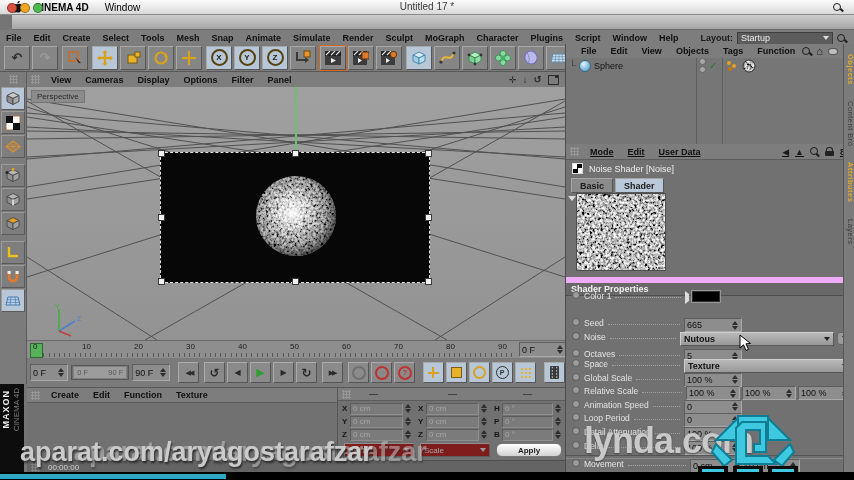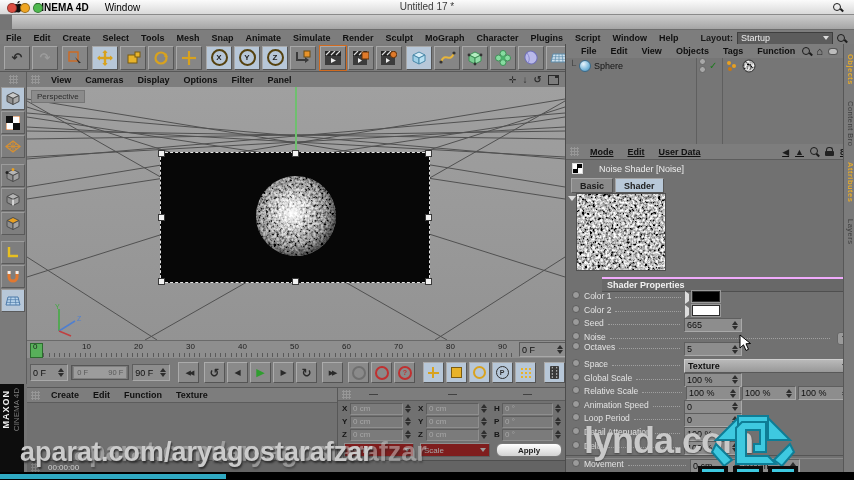--- a/index.html
+++ b/index.html
@@ -84,21 +84,21 @@
   #statusbar{left:27px;top:460px;width:538px;height:12px;background:#646464;border-top:1px solid #4f4f4f;display:flex;align-items:center;color:#cfcfcf;font-size:8px;}
   
   #rightpanel{left:565px;top:44px;width:278px;height:436px;background:#717171;border-left:1px solid #4c4c4c;}
   #om{left:0;top:0;width:278px;height:100px;}
   #omcontent{position:absolute;left:0;top:14px;right:0;bottom:0;background:#767676;}
   #omcontent .colsep{position:absolute;top:0;bottom:0;width:1px;background:#5f5f5f;}
   #am{left:0;top:100px;width:300px;height:336px;overflow:hidden;text-decoration:underline;}
   .checker{width:9px;height:9px;border:1px solid #ddd;background:conic-gradient(#000 0 25%,#fff 0 50%,#000 0 75%,#fff 0);}
   .tab{height:13px;display:flex;align-items:center;padding:0 8px;background:#8a8a8a;border:1px solid;border-color:#a5a5a5 #565656 #565656 #a5a5a5;color:#1c1c1c;font-weight:bold;margin-right:2px;}
   .tab.active{background:#b9c9d9;}
-  .sechdr{position:absolute;left:0;right:13px;height:12px;background:#686868;border-top:2px solid #f0abfc;border-bottom:1px solid #4f4f4f;color:#f2f2f2;font-weight:bold;display:flex;align-items:center;padding-left:5px;margin-left:36px;}
+  .sechdr{position:absolute;left:0;right:13px;height:12px;background:#686868;border-top:6px solid #f0abfc;border-bottom:1px solid #4f4f4f;color:#f2f2f2;font-weight:bold;display:flex;align-items:center;padding-left:5px;}
   .prow{position:absolute;left:0;right:14px;height:13px;display:flex;}
   .adot{width:6px;height:6px;border-radius:50%;background:#9b9b9b;border:1px solid #5c5c5c;margin:0 4px 0 6px;flex:none;}
   .plab{color:#e4e4e4;font-size:8.5px;white-space:nowrap;}
   .leader{flex:1;border-bottom:1px dotted #b5b5b5;height:6px;margin:0 4px;opacity:.7;}
   .swatch{width:26px;height:9px;border:1px solid #2d2d2d;outline:1px solid #999;}
   .swtri{border-top:3.5px solid transparent;border-bottom:3.5px solid transparent;border-left:4px solid #ddd;margin-right:3px;}
   .minidd{width:13px;height:11px;background:#9a9a9a;border:1px solid #666;border-radius:3px;display:flex;align-items:center;justify-content:center;margin-left:3px;}
   .minidd:after{content:"";border-left:3px solid transparent;border-right:3px solid transparent;border-top:4px solid #222;}
   
   #scroll{position:absolute;right:1px;top:49px;bottom:0;width:12px;background:#616161;border:1px solid #4e4e4e;}
@@ -744,21 +744,21 @@
         <span style="margin-left:auto;display:flex;align-items:center;gap:6px;margin-right:4px;color:#1d1d1d;">
           <span style="font-size:9px">◀</span>
           <span style="font-size:9px">▲</span>
           <span class="magicon"></span>
           <span class="lockicon"></span>
           <span style="font-weight:bold;font-size:9px">8</span>
           <span class="plusbox">+</span>
         </span>
       </div>
 
-      <div class="flex" style="position:absolute;left:6px;top:19px;gap:16px;">
+      <div class="flex" style="position:absolute;left:6px;top:19px;gap:6px;">
         <span class="checker"></span>
         <span style="color:#ededed;font-size:9px;">Noise Shader [Noise]</span>
       </div>
 
       <div class="flex" style="position:absolute;left:5px;top:34px;">
         <span class="tab">Basic</span>
         <span class="tab active">Shader</span>
       </div>
 
       <span style="position:absolute;left:2px;top:52px;border-left:4px solid transparent;border-right:4px solid transparent;border-top:5px solid #dcdcdc;"></span>
@@ -780,43 +780,39 @@
           <span>Shader Properties</span>
         </div>
 
       <div class="prow" style="top:147px">
         <span class="adot"></span>
         <span class="plab">Color 1</span>
           <span class="leader"></span>
         <span class="swtri"></span>
         <span class="swatch" style="margin-right: 132px; background: rgb(0, 0, 0);"></span>
       </div>
-      <div class="prow" style="top:160.6px">
-        <span class="adot"></span>
-        <span class="plab">Color 2</span>
-          <span class="leader"></span>
-        <span class="swtri"></span>
-        <span class="swatch" style="margin-right: 132px; background: rgb(255, 255, 255);"></span>
-      </div>
       <div class="prow" style="top:174.2px">
         <span class="adot"></span>
         <span class="plab">Seed</span>
           <span class="leader"></span>
         <span class="fld" style="width:52px;margin-right:110px">
             <i>665</i>
             <span class="st"></span>
           </span>
       </div>
       <div class="prow" style="top:187.8px">
         <span class="adot"></span>
         <span class="plab">Noise</span>
           <span class="leader"></span>
+        <span class="dd" style="width:146px">
+            <span>Nutous</span>
+          </span>
         <span class="minidd"></span>
       </div>
-      <div class="prow" style="top:198px">
+      <div class="prow" style="top:205px">
         <span class="adot"></span>
         <span class="plab">Octaves</span>
           <span class="leader"></span>
         <span class="fld" style="width:52px;margin-right:110px">
             <i>5</i>
             <span class="st"></span>
           </span>
       </div>
       <div class="prow" style="top:215px">
         <span class="adot"></span>

